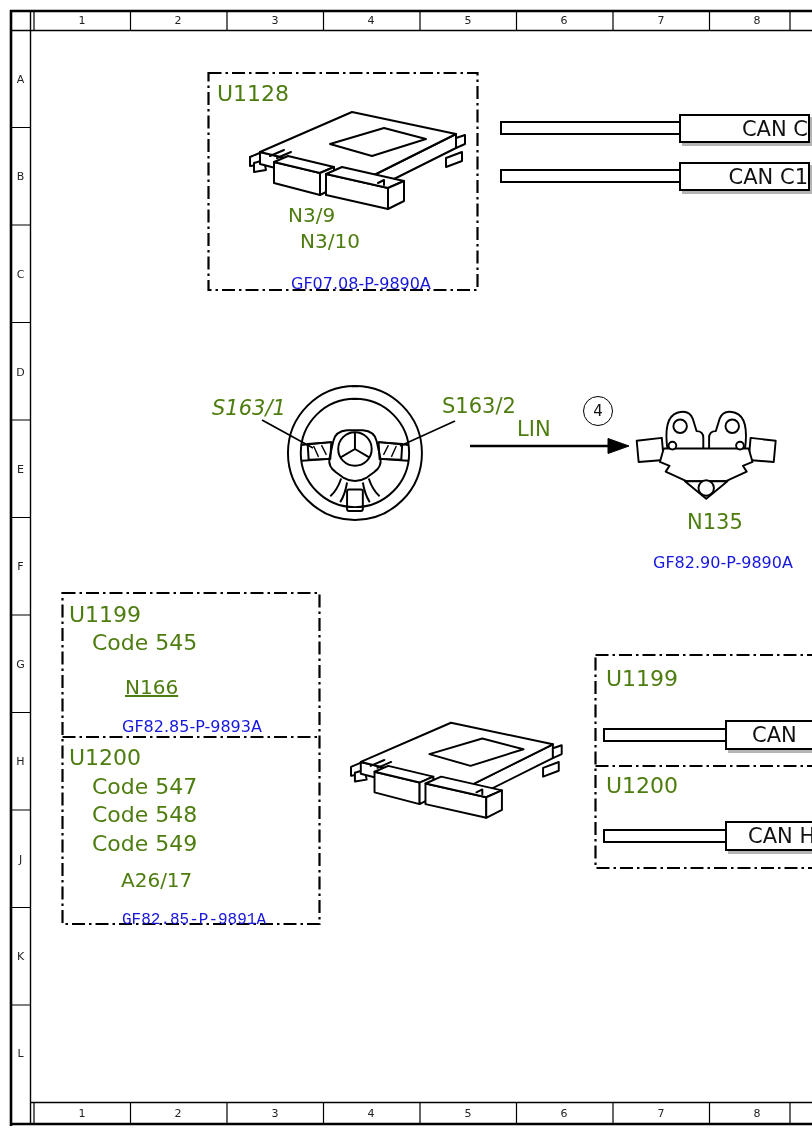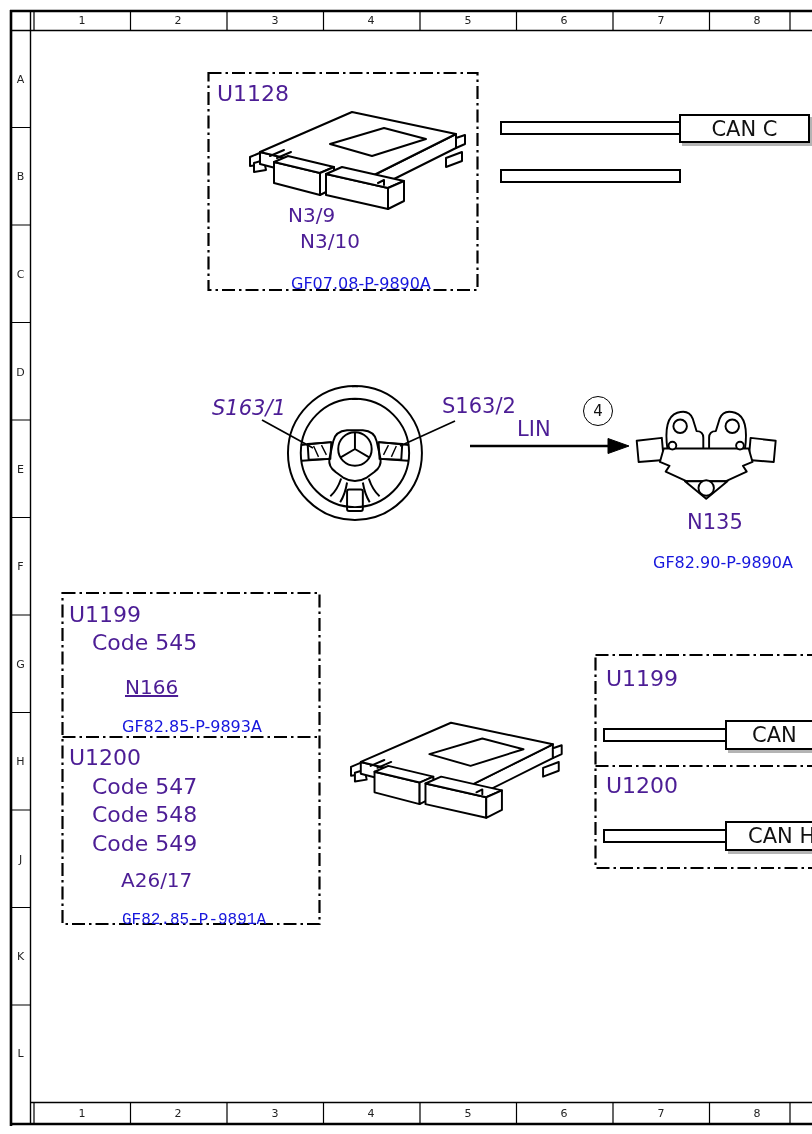--- a/index.html
+++ b/index.html
@@ -1,27 +1,27 @@
 <!DOCTYPE html>
 <html><head>
 <meta charset="utf-8">
 <style>
   html,body{margin:0;padding:0;background:#fff;}
   #page{position:relative;width:812px;height:1134px;background:#fff;overflow:hidden;
         font-family:"DejaVu Sans","Liberation Sans",sans-serif;color:#111;}
   svg{position:absolute;left:0;top:0;}
-  .txt{position:absolute;white-space:nowrap;color:#4c1d95;line-height:1.15;}
+  .txt{position:absolute;white-space:nowrap;color:#4d7c0f;line-height:1.15;}
   .t22{font-size:22px;}
   .t20{font-size:20px;}
   .t21{font-size:21px;}
   .ref{font-size:16px;color:#1616dd;margin-top:14px;}
   .grid{position:absolute;font-size:11px;color:#222;text-align:center;line-height:17px;}
   .wire{position:absolute;background:#fff;border:2px solid #000;height:10px;}
   .canbox{position:absolute;background:#fff;border:2px solid #000;box-shadow:3px 3px 0 #b4b4b4;
-          display:flex;align-items:center;justify-content:center;font-size:21px;}
+          display:flex;align-items:center;justify-content:flex-end;font-size:21px;}
   .canbox.leftpad{justify-content:flex-start;}
   .callout{position:absolute;width:28px;height:28px;border:1.7px solid #000;border-radius:50%;
            display:flex;align-items:center;justify-content:center;font-size:15px;background:#fff;}
 </style>
 </head>
 <body>
 
 <div id="page">
 
   <svg width="812" height="1134" viewBox="0 0 812 1134">
@@ -173,20 +173,23 @@
   <div class="txt t22" style="left:217px;top:81px;">U1128</div>
   <div class="txt t20" style="left:288px;top:204px;">N3/9</div>
   <div class="txt t20" style="left:300px;top:230px;">N3/10</div>
   <div class="txt ref" style="left: 291px; top: 261px; color: rgb(22, 22, 221);">GF07.08-P-9890A</div>
 
   <div class="wire" style="left:500px;top:121px;width:177px;"></div>
   <div class="canbox" style="left:679px;top:114px;width:127px;height:25px;">
     <span>CAN C</span>
   </div>
   <div class="wire" style="left:500px;top:169px;width:177px;"></div>
+  <div class="canbox" style="left:679px;top:162px;width:127px;height:25px;">
+    <span>CAN C1</span>
+  </div>
 
   <div class="txt t21" style="left:212px;top:396px;font-style:italic;">S163/1</div>
   <div class="txt t21" style="left:442px;top:394px;">S163/2</div>
   <div class="txt t21" style="left:517px;top:417px;">LIN</div>
   <div class="callout" style="left:583px;top:396px;">
     <span>4</span>
   </div>
   <div class="txt t21" style="left:651px;top:510px;margin-left:36px;">N135</div>
   <div class="txt ref" style="left: 653px; top: 540px; color: rgb(22, 22, 221);">GF82.90-P-9890A</div>
 

